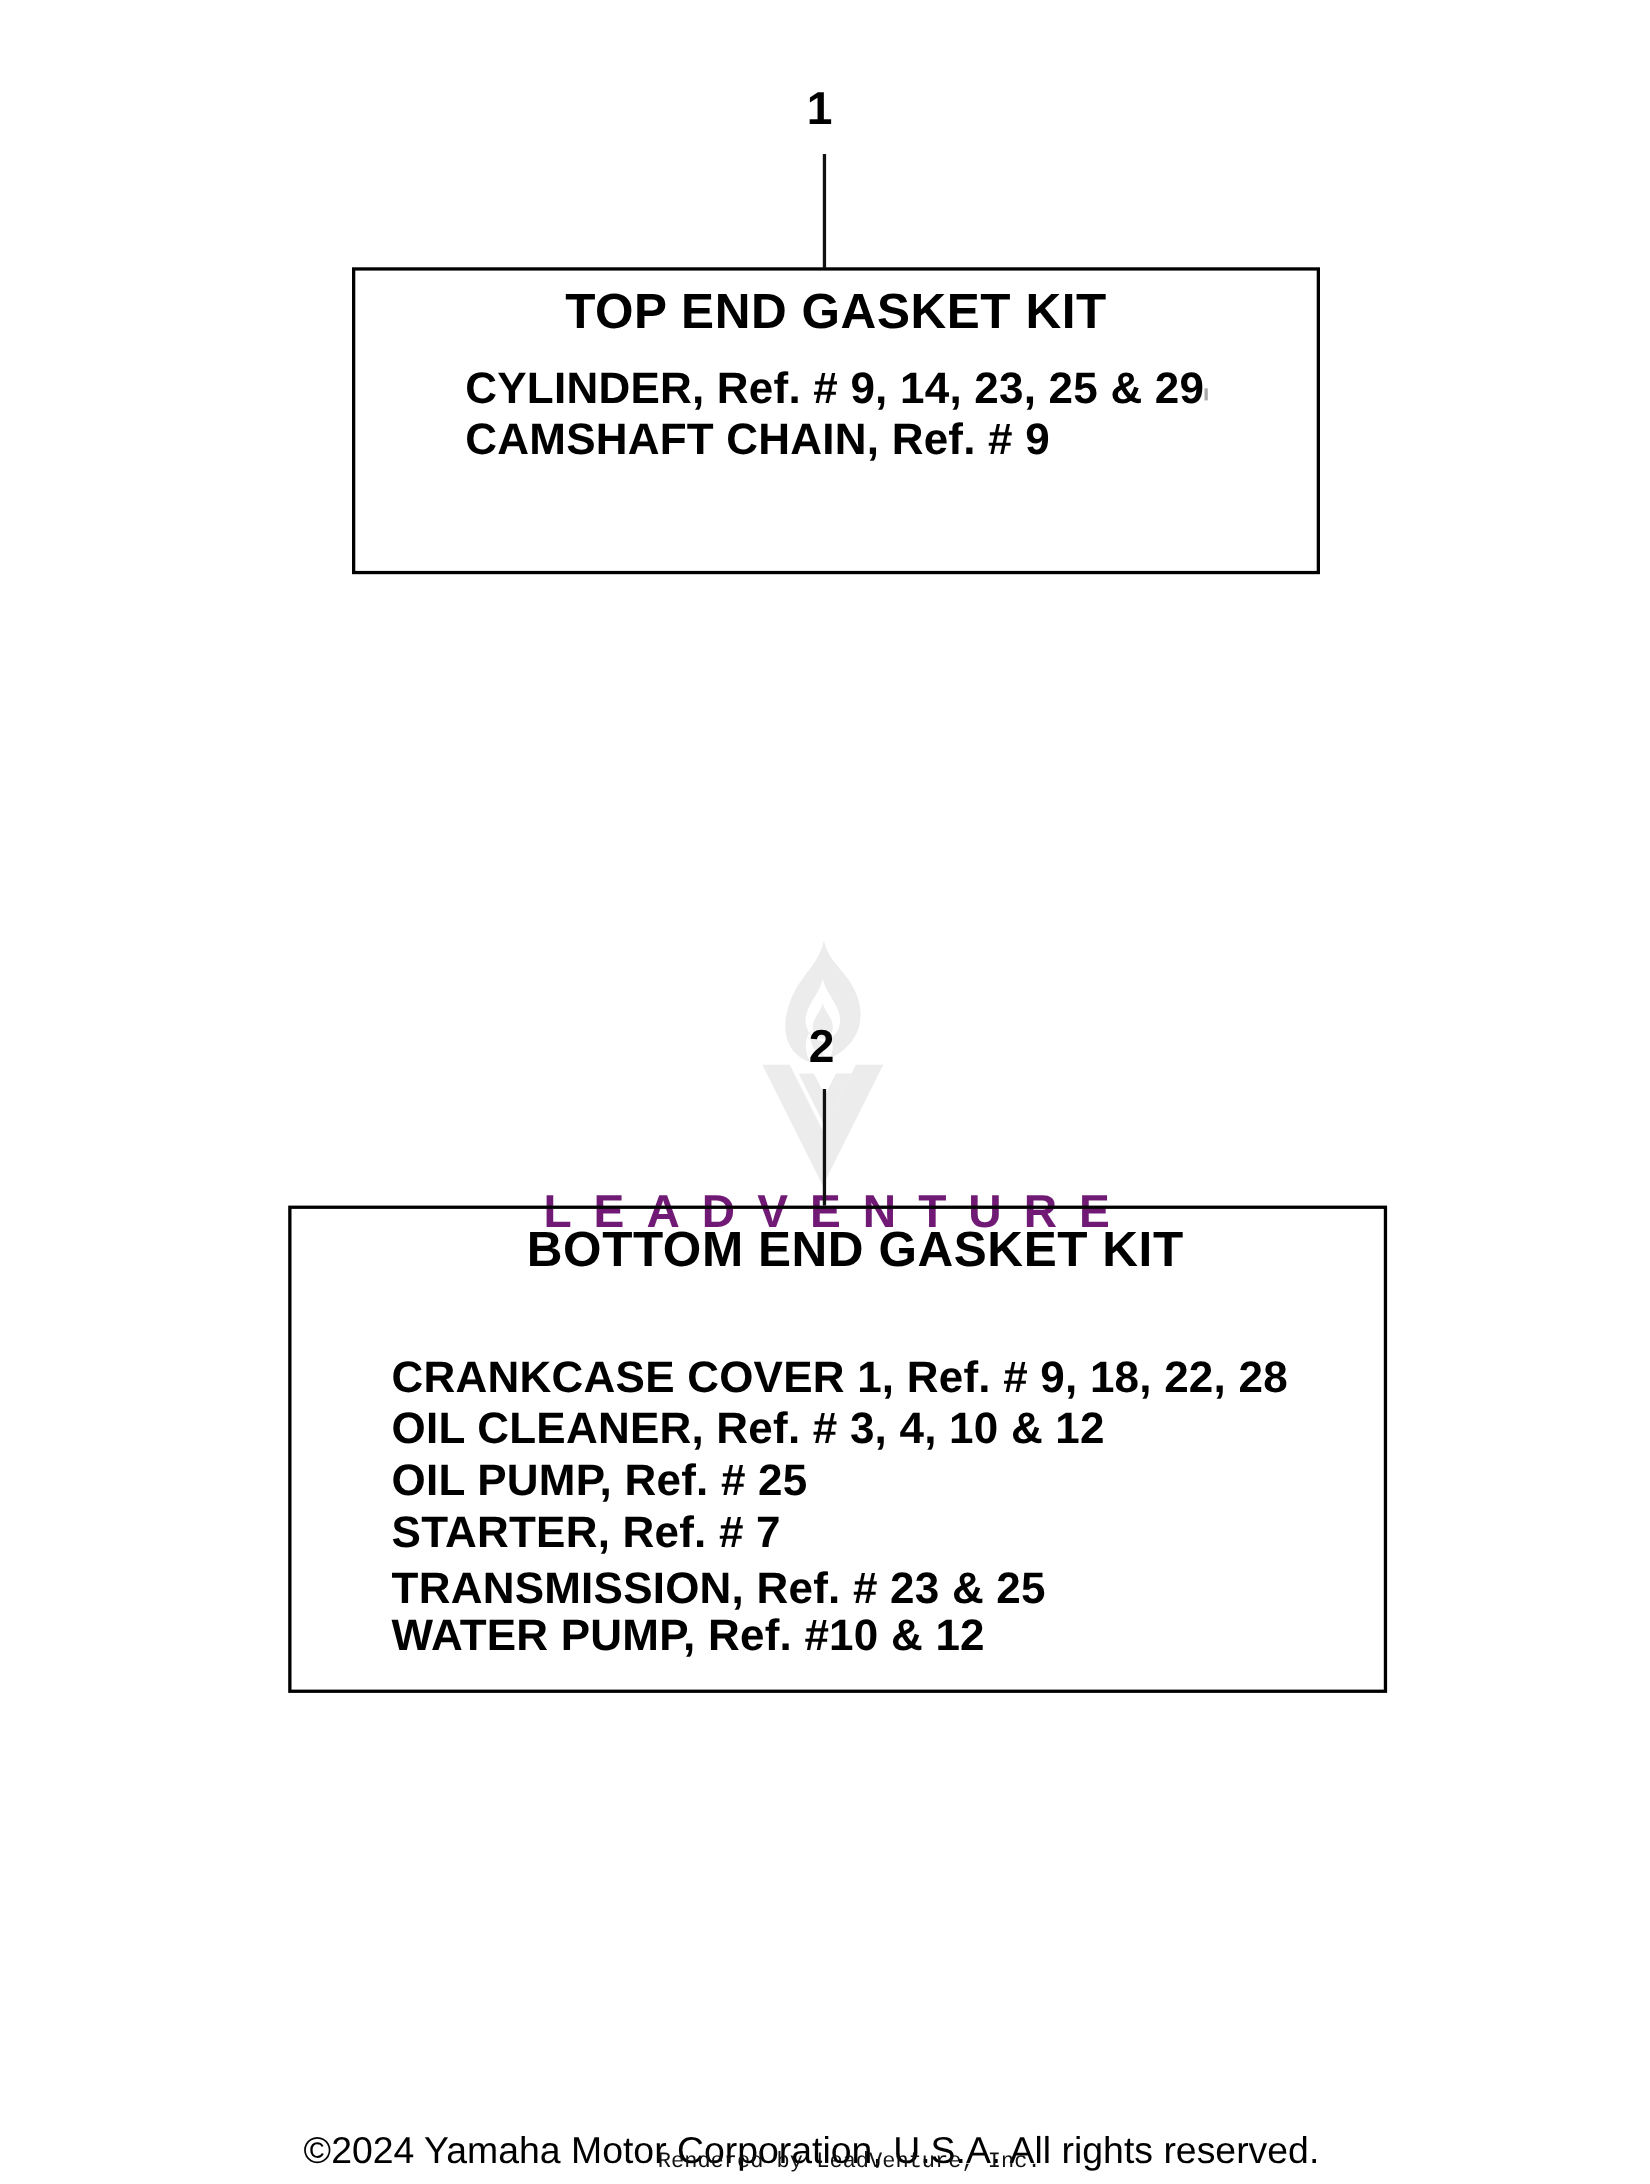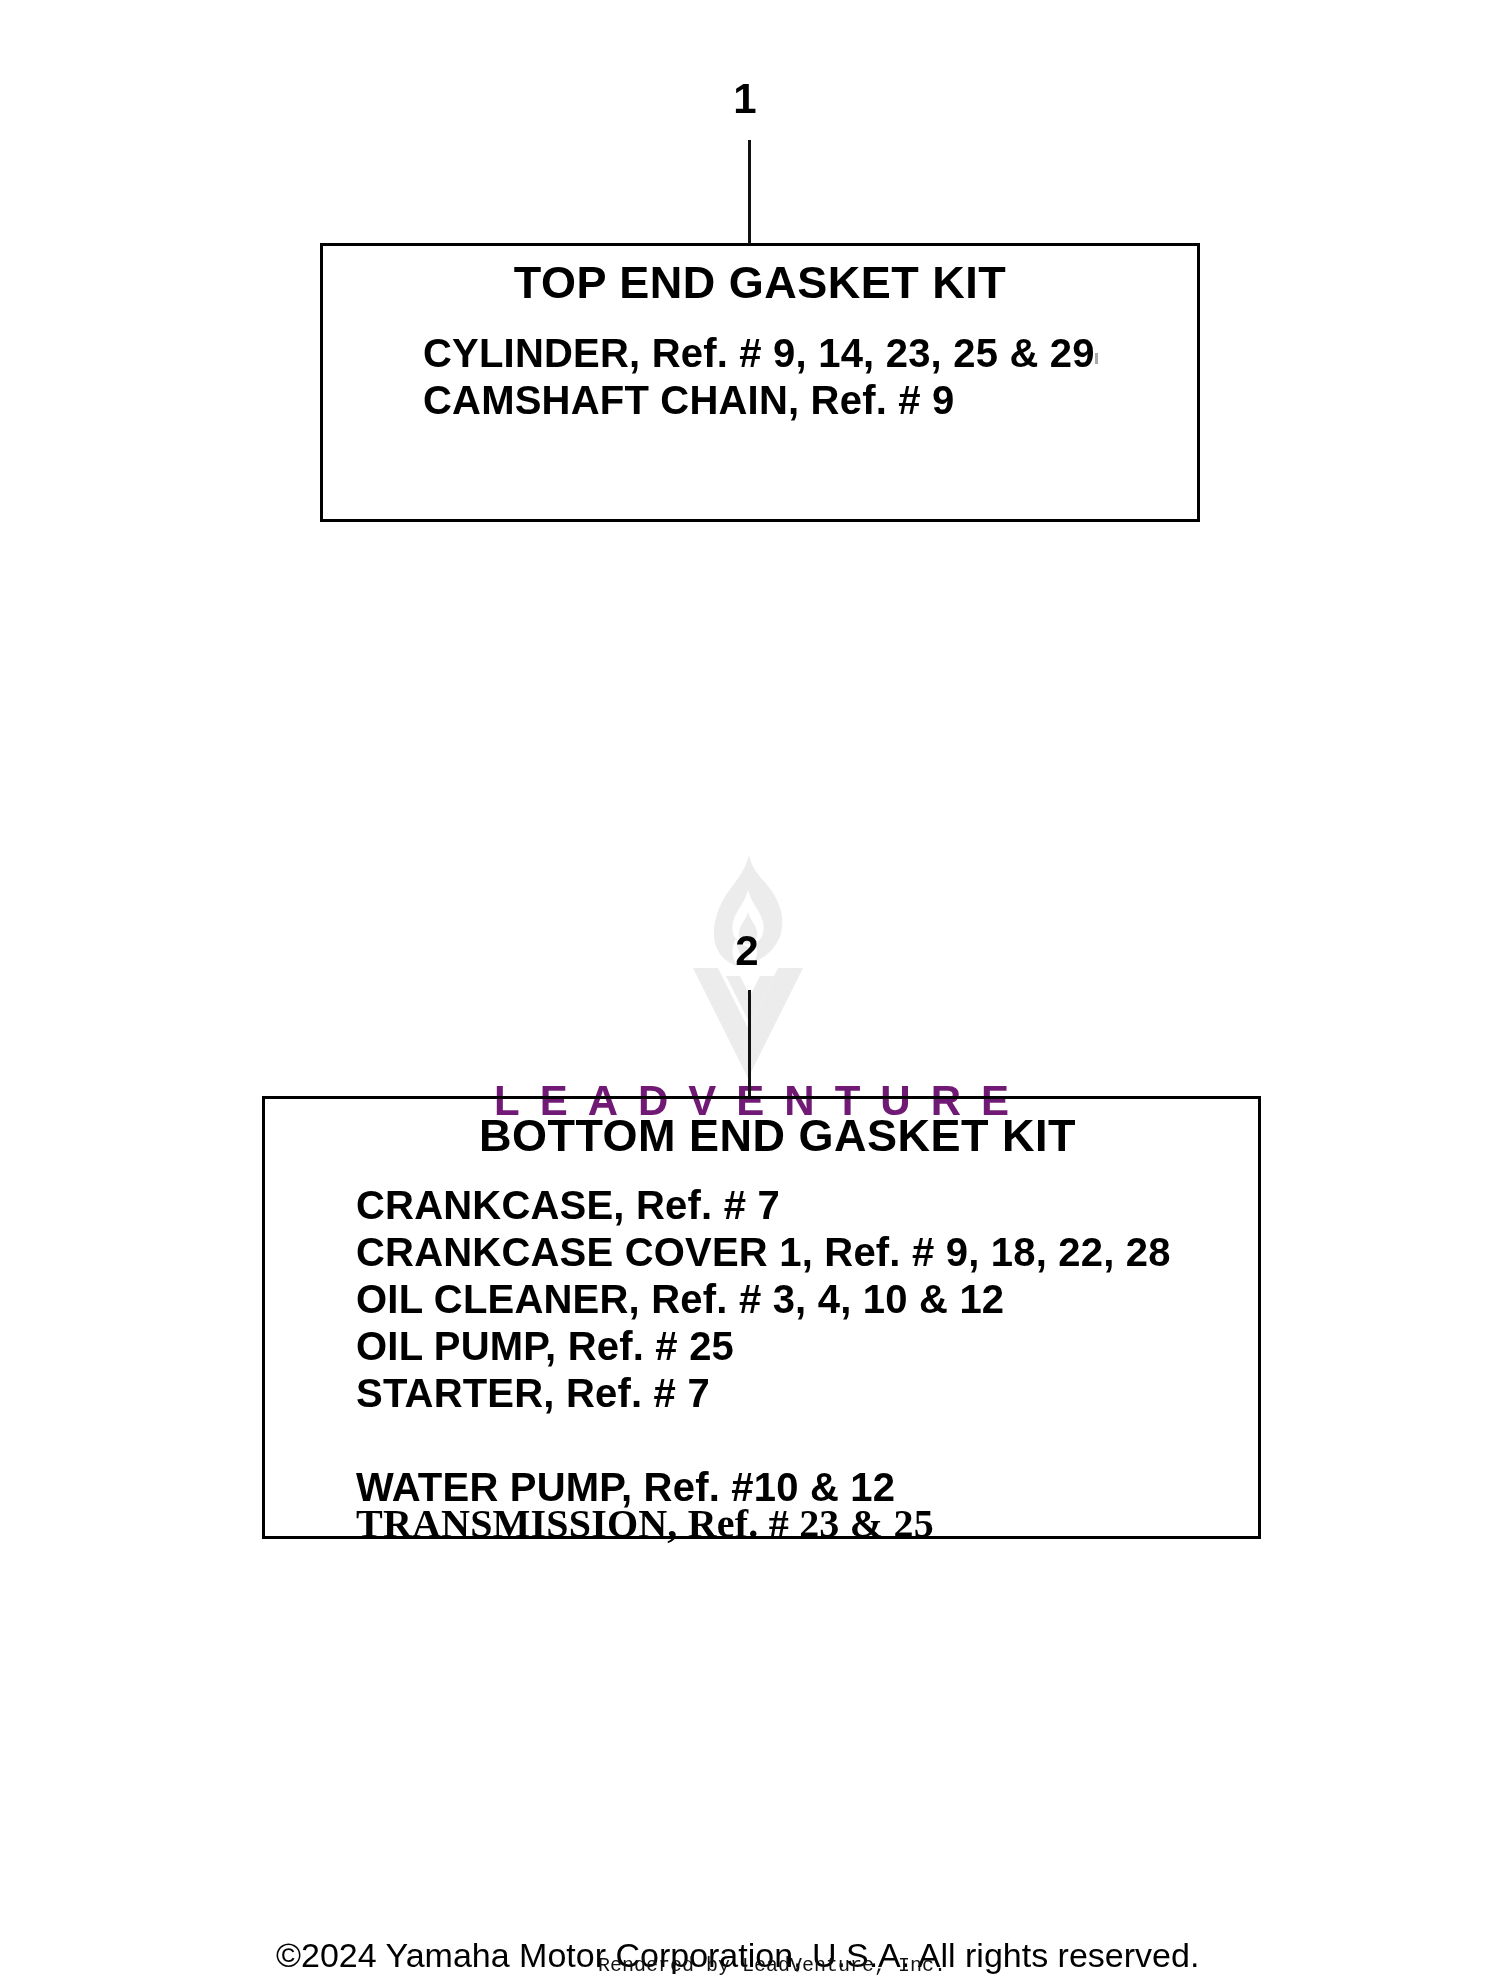--- a/index.html
+++ b/index.html
@@ -99,24 +99,23 @@
   <div class="abs kit-item" style="left:423px;top:333px;">CYLINDER, Ref. # 9, 14, 23, 25 &amp; 29</div>
   <div class="abs kit-item" style="left:423px;top:380px;">CAMSHAFT CHAIN, Ref. # 9</div>
 
   <div class="abs tick" style="left:1095px;top:353px;"></div>
 
   <div class="abs callout" style="left:707px;top:930px;">2</div>
   <div class="abs leader" style="left:748px;top:990px;height:106px;"></div>
 
   <div class="abs kitbox" style="left:262px;top:1096px;width:999px;height:443px;"></div>
   <div class="abs kit-title" style="left:262px;top:1113px;width:999px;padding-left:16px;">BOTTOM END GASKET KIT</div>
-  <div class="abs kit-item" style="left:356px;top:1185px;">CRANKCASE, Ref. # 7</div>
   <div class="abs kit-item" style="left:356px;top:1232px;">CRANKCASE COVER 1, Ref. # 9, 18, 22, 28</div>
   <div class="abs kit-item" style="left:356px;top:1279px;">OIL CLEANER, Ref. # 3, 4, 10 &amp; 12</div>
   <div class="abs kit-item" style="left:356px;top:1326px;">OIL PUMP, Ref. # 25</div>
   <div class="abs kit-item" style="left:356px;top:1373px;">STARTER, Ref. # 7</div>
-  <div class="abs kit-item" style="left:356px;top:1504px;font-family:Liberation Serif, serif;">TRANSMISSION, Ref. # 23 &amp; 25</div>
+  <div class="abs kit-item" style="left:356px;top:1424px;">TRANSMISSION, Ref. # 23 &amp; 25</div>
   <div class="abs kit-item" style="left:356px;top:1467px;">WATER PUMP, Ref. #10 &amp; 12</div>
 
   <div class="abs footer-copy" style="left:276px;top:1938px;">©2024 Yamaha Motor Corporation, U.S.A. All rights reserved.</div>
   <div class="abs footer-rendered" style="left:598px;top:1956px;">Rendered by LeadVenture, Inc.</div>
 
 </div>
 
 </body></html>

